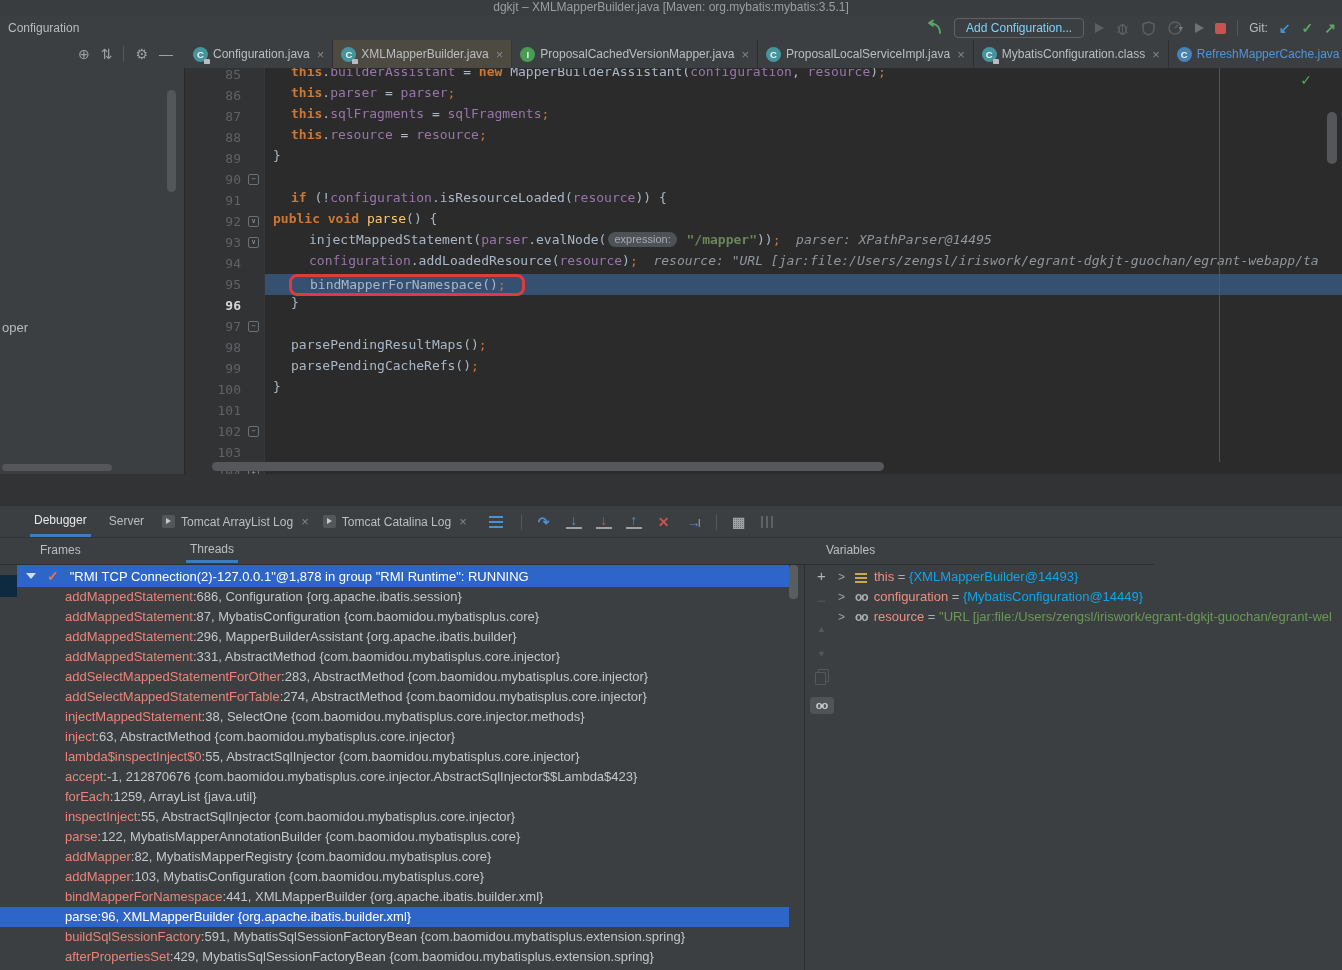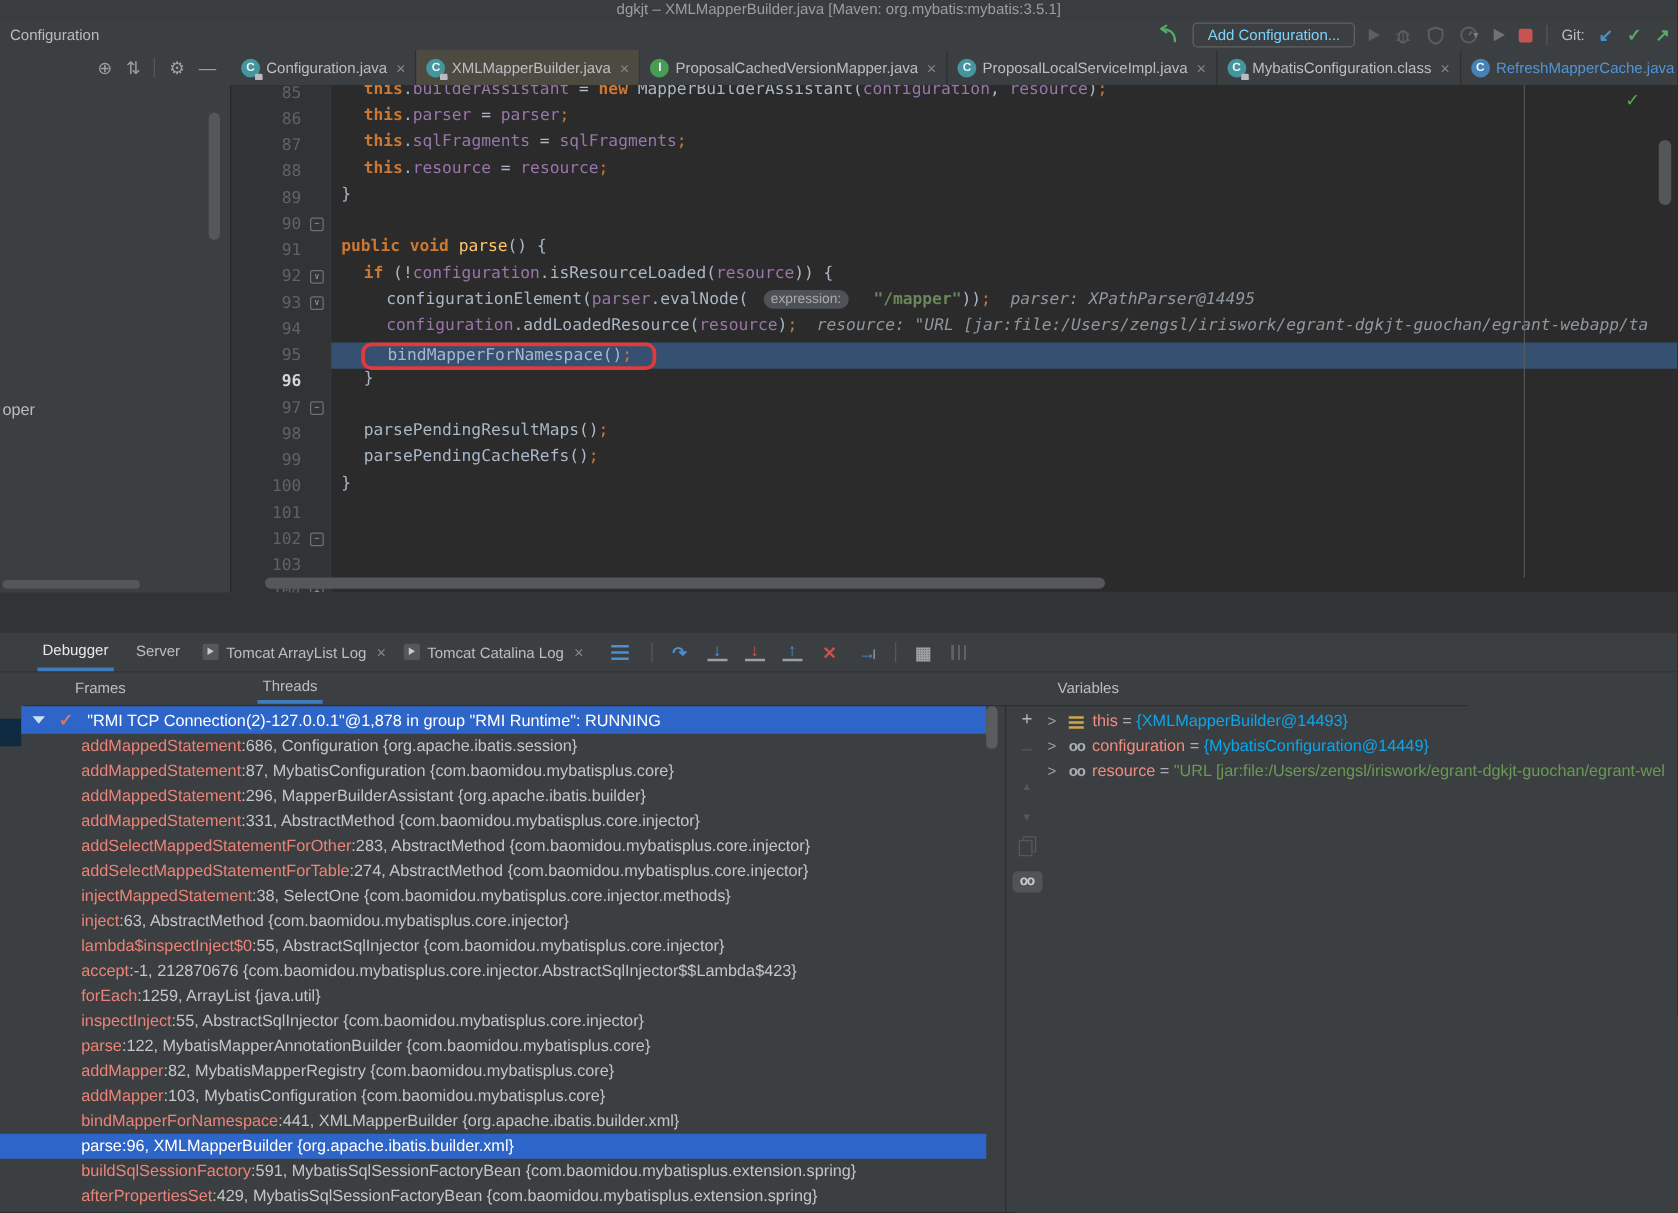--- a/index.html
+++ b/index.html
@@ -57,21 +57,21 @@
   .fold{position:absolute;left:63px;top:5px;width:9px;height:9px;border:1px solid #6e7173;border-radius:2px;
         color:#9da2a7;font:7px/8px "DejaVu Sans Mono",monospace;text-align:center;background:#313335;}
   .codearea{position:absolute;left:80px;top:-4px;right:0;z-index:1;}
   .cl{height:21px;line-height:21px;font:13px "DejaVu Sans Mono",monospace;white-space:pre;color:#a9b7c6;}
   .cl.exec{background:#355070;}
   .tok-k{color:#cc7832;font-weight:bold;} .tok-o{color:#cc7832;}
   .tok-f{color:#9876aa;} .tok-m{color:#ffc66b;} .tok-p{color:#a9b7c6;}
   .tok-s{color:#6a8759;font-weight:bold;}
   .tok-dbg{color:#8f979e;font-style:italic;}
   .pill{display:inline-block;background:#4e5256;color:#a6abb1;border-radius:8px;padding:0 6px;
-        font:11px/15px "Liberation Sans",sans-serif;vertical-align:1px;margin:0 12px;}
+        font:11px/15px "Liberation Sans",sans-serif;vertical-align:1px;margin:0 2px;}
   .redbox{display:inline-block;border:3px solid #e03b3b;border-radius:8px;
           padding:0 16px 1px 18px;margin-left:-20px;}
   .margin-guide{position:absolute;left:1034px;top:0;bottom:12px;width:1px;background:rgba(90,90,90,.85);z-index:2;}
   .ok-check{position:absolute;right:30px;top:4px;color:#4db151;font-size:14px;z-index:3;}
   .ed-vscroll{position:absolute;right:5px;top:44px;width:10px;height:52px;background:#54565a;border-radius:5px;z-index:3;}
   .ed-hscroll{position:absolute;left:27px;bottom:3px;width:672px;height:9px;background:#55575a;border-radius:5px;z-index:3;}
   
   .midgap{position:absolute;left:0;top:474px;width:1342px;height:32px;background:#313335;border-bottom:1px solid #282828;}
   
   .debugwin{position:absolute;left:0;top:506px;width:1342px;height:464px;background:#3c3f41;}
@@ -85,21 +85,21 @@
              border-top:3.5px solid transparent;border-bottom:3.5px solid transparent;}
   .burger{display:inline-block;width:14px;height:2px;background:#4b8fd4;
           box-shadow:0 5px 0 #4b8fd4,0 10px 0 #4b8fd4;margin:-10px 4px 0 8px;}
   .sicon{font-size:14px;font-weight:bold;display:inline-block;text-align:center;min-width:16px;}
   .icon-blue{color:#4b8fd4;} .icon-red{color:#c75450;} .icon-gray{color:#9ea1a3;}
   .to-bar{border-bottom:2px solid #9aa0a5;line-height:13px;}
   .cursor-i{color:#9aa0a5;font-size:11px;margin-left:-4px;}
   .layout-ic{display:inline-block;width:12px;height:12px;
              background:repeating-linear-gradient(90deg,#5f6265 0 2px,transparent 2px 5px);}
   
-  .dbg-sub{position:absolute;left:0;top:32px;width:1154px;height:26px;border-bottom:1px solid #2c2e30;font-size:12px;margin-left:20px;}
+  .dbg-sub{position:absolute;left:0;top:32px;width:1154px;height:26px;border-bottom:1px solid #2c2e30;font-size:12px;}
   .ftab{position:absolute;top:0;height:25px;line-height:25px;color:#bcbec0;padding:0 4px;}
   .ftab.active{border-bottom:3px solid #3e7cc0;box-sizing:border-box;line-height:22px;}
   .varhdr{position:absolute;left:826px;top:0;line-height:25px;color:#bcbec0;}
   
   .dbg-content{position:absolute;left:0;top:58px;width:1342px;height:406px;overflow:hidden;}
   .vdivider{position:absolute;left:804px;top:-26px;bottom:0;width:1px;background:#2b2d2f;}
   .navysq{position:absolute;left:0;top:11px;width:17px;height:22px;background:#0e2a40;}
   .thread-row{position:absolute;left:17px;top:1px;width:772px;height:22px;background:#2e65c8;color:#fff;
               display:flex;align-items:center;gap:11px;padding-left:9px;box-sizing:border-box;font-size:13px;white-space:nowrap;overflow:hidden;}
   .thr-chev{width:0;height:0;border-top:6px solid #cfe0f5;border-left:5px solid transparent;border-right:5px solid transparent;}
@@ -250,23 +250,23 @@
           <div class="gl"><span class="lnum">103</span></div>
           <div class="gl"><span class="lnum">104</span><span class="fold">+</span></div>
         </div>
       <div class="codearea" id="codearea">
           <div class="cl" style="padding-left: 26px;"><span class="tok-k">this</span><span class="tok-p">.</span><span class="tok-f">builderAssistant</span><span class="tok-p"> = </span><span class="tok-k">new</span><span class="tok-p"> MapperBuilderAssistant(</span><span class="tok-f">configuration</span><span class="tok-p">, </span><span class="tok-f">resource</span><span class="tok-p">)</span><span class="tok-o">;</span></div>
           <div class="cl" style="padding-left: 26px;"><span class="tok-k">this</span><span class="tok-p">.</span><span class="tok-f">parser</span><span class="tok-p"> = </span><span class="tok-f">parser</span><span class="tok-o">;</span></div>
           <div class="cl" style="padding-left: 26px;"><span class="tok-k">this</span><span class="tok-p">.</span><span class="tok-f">sqlFragments</span><span class="tok-p"> = </span><span class="tok-f">sqlFragments</span><span class="tok-o">;</span></div>
           <div class="cl" style="padding-left: 26px;"><span class="tok-k">this</span><span class="tok-p">.</span><span class="tok-f">resource</span><span class="tok-p"> = </span><span class="tok-f">resource</span><span class="tok-o">;</span></div>
           <div class="cl" style="padding-left: 8px;"><span class="tok-p">}</span></div>
           <div class="cl" style="padding-left: 8px;"></div>
+          <div class="cl" style="padding-left: 26px;"><span class="tok-k">if</span><span class="tok-p"> (!</span><span class="tok-f">configuration</span><span class="tok-p">.isResourceLoaded(</span><span class="tok-f">resource</span><span class="tok-p">)) {</span></div>
           <div class="cl" style="padding-left: 8px;"><span class="tok-k">public void </span><span class="tok-m">parse</span><span class="tok-p">() {</span></div>
-          <div class="cl" style="padding-left: 26px;"><span class="tok-k">if</span><span class="tok-p"> (!</span><span class="tok-f">configuration</span><span class="tok-p">.isResourceLoaded(</span><span class="tok-f">resource</span><span class="tok-p">)) {</span></div>
-          <div class="cl" style="padding-left: 44px;"><span class="tok-p">configurationElement(</span><span class="tok-f">parser</span><span class="tok-p">.evalNode(</span><span class="pill">expression:</span><span class="tok-s"> "/mapper"</span><span class="tok-p">))</span><span class="tok-o">;</span><span class="tok-dbg">  parser: XPathParser@14495</span></div>
+          <div class="cl" style="padding-left: 44px;"><span class="tok-p">injectMappedStatement(</span><span class="tok-f">parser</span><span class="tok-p">.evalNode(</span><span class="pill">expression:</span><span class="tok-s"> "/mapper"</span><span class="tok-p">))</span><span class="tok-o">;</span><span class="tok-dbg">  parser: XPathParser@14495</span></div>
           <div class="cl" style="padding-left: 44px;"><span class="tok-f">configuration</span><span class="tok-p">.addLoadedResource(</span><span class="tok-f">resource</span><span class="tok-p">)</span><span class="tok-o">;</span><span class="tok-dbg">  resource: "URL [jar:file:/Users/zengsl/iriswork/egrant-dgkjt-guochan/egrant-webapp/ta</span></div>
           <div class="cl exec" style="padding-left: 44px;"><span class="redbox"><span class="tok-p">bindMapperForNamespace()</span><span class="tok-o">;</span></span></div>
           <div class="cl" style="padding-left: 26px;"><span class="tok-p">}</span></div>
           <div class="cl" style="padding-left: 26px;"></div>
           <div class="cl" style="padding-left: 26px;"><span class="tok-p">parsePendingResultMaps()</span><span class="tok-o">;</span></div>
           <div class="cl" style="padding-left: 26px;"><span class="tok-p">parsePendingCacheRefs()</span><span class="tok-o">;</span></div>
           <div class="cl" style="padding-left: 8px;"><span class="tok-p">}</span></div>
           <div class="cl" style="padding-left: 8px;"></div>
           <div class="cl" style="padding-left: 8px;"></div>
         </div>

